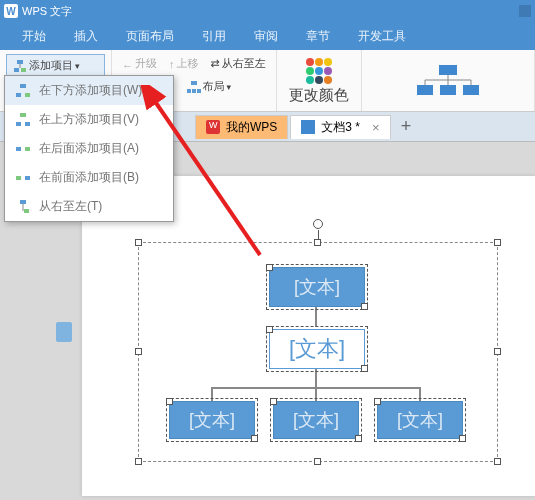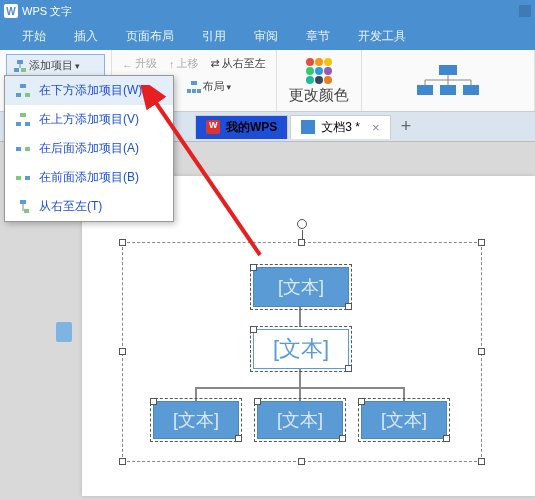--- a/index.html
+++ b/index.html
@@ -13,49 +13,49 @@
 .tabs-main { height: 28px; background: #4a8fd0; display: flex; align-items: flex-end; padding-left: 10px; gap: 4px; }
 .tab-main { padding: 5px 12px; color: #eaf3fb; font-size: 12px; cursor: pointer; }
 
 .ribbon { height: 62px; background: #fafafa; border-bottom: 1px solid #ccc; display: flex; position: relative; }
 .rib-group { display: flex; flex-direction: column; padding: 4px 6px; gap: 4px; font-size: 11px; color: #444; border-right: 1px solid #e0e0e0; }
 .rib-row { display: flex; align-items: center; gap: 4px; }
 .rib-btn { padding: 2px 4px; display: flex; align-items: center; gap: 2px; cursor: pointer; white-space: nowrap; }
 .disabled { color: #aaa; }
 
 .add-drop { position: absolute; left: 4px; top: 25px; width: 170px; background: #fff; border: 1px solid #999; box-shadow: 2px 2px 6px rgba(0,0,0,.25); z-index: 50; }
-.add-drop-item { display: flex; align-items: center; gap: 8px; padding: 6px 10px; font-size: 12px; color: #1d4ed8; cursor: pointer; }
+.add-drop-item { display: flex; align-items: center; gap: 8px; padding: 6px 10px; font-size: 12px; color: #737373; cursor: pointer; }
 .add-sel { background: #e4eef8; }
 .add-ico { width: 16px; height: 16px; position: relative; }
 .add-ico svg { width: 16px; height: 16px; }
 
 .org-svg-btn { width: 110px; height: 54px; display: flex; align-items: center; justify-content: center; }
 .org-mini { width: 70px; height: 36px; }
 .org-mini rect { fill: #3f87cf; }
 .org-mini line { stroke: #888; stroke-width: 1; }
 
 .color-btn { display: flex; flex-direction: column; align-items: center; padding: 4px 6px; font-size: 15px; cursor: pointer; justify-content: space-between; }
 .color-pal { width: 26px; height: 26px; display: grid; grid-template-columns: repeat(3,1fr); gap: 1px; margin-bottom: 2px; }
 .color-pal span { width: 8px; height: 8px; border-radius: 50%; }
 
 .doc-tabs { height: 30px; background: #d9e4ef; border-bottom: 1px solid #bbb; display: flex; align-items: center; padding-left: 195px; gap: 2px; }
 .doc-tab { height: 24px; background: #fff; border: 1px solid #ccc; border-bottom: none; padding: 0 10px; display: flex; align-items: center; gap: 6px; font-size: 12px; cursor: pointer; }
-.doc-tab.inact { background: #1d4ed8; font-weight: bold; }
+.doc-tab.inact { background: #fdba74; }
 .wps-ico { width: 14px; height: 14px; background: #d33; display: inline-block; border-radius: 2px; position: relative; }
 .wps-ico::after { content: "W"; color: #fff; font-size: 9px; position: absolute; left: 3px; top: 0; }
 .doc-ico { width: 14px; height: 14px; background: #3f87cf; display: inline-block; }
 .close-x { color: #888; font-size: 13px; margin-left: 6px; }
 .plus-tab { padding: 0 8px; color: #666; font-size: 18px; cursor: pointer; }
 
 .workspace { position: absolute; left: 0; top: 142px; right: 0; bottom: 0; background: #d9d9d9; display: flex; }
 .gutter { width: 82px; background: #d9d9d9; position: relative; }
 .gutter .marker { position: absolute; right: 10px; top: 180px; width: 16px; height: 20px; background: #7fb3e0; border-radius: 2px; }
 .page { margin-top: 34px; flex: 1; background: #fff; box-shadow: 0 0 4px rgba(0,0,0,.15); position: relative; height: 320px; }
 
-.diagram-frame { position: absolute; left: 40px; top: 66px; width: 360px; height: 220px; border: 1px dashed #888; text-align: right; }
+.diagram-frame { position: absolute; left: 56px; top: 66px; width: 360px; height: 220px; border: 1px dashed #888; text-align: right; }
 .handle { position: absolute; width: 7px; height: 7px; background: #fff; border: 1px solid #555; }
 .h-tl { left: -4px; top: -4px; } .h-tr { right: -4px; top: -4px; }
 .h-bl { left: -4px; bottom: -4px; } .h-br { right: -4px; bottom: -4px; }
 .h-tm { left: 50%; top: -4px; margin-left: -4px; } .h-bm { left: 50%; bottom: -4px; margin-left: -4px; }
 .h-ml { left: -4px; top: 50%; margin-top: -4px; } .h-mr { right: -4px; top: 50%; margin-top: -4px; }
 .rotate { position: absolute; left: 50%; top: -24px; width: 10px; height: 10px; border: 1px solid #555; border-radius: 50%; margin-left: -5px; background: #fff; }
 .rotate::after { content: ""; position: absolute; left: 4px; top: 10px; width: 1px; height: 10px; background: #555; }
 
 .node { position: absolute; background: #5a9bd5; color: #dce9f5; display: flex; align-items: center; justify-content: center; font-size: 18px; border: 1px solid #4a88c0; }
 .node.sel { outline: 1px dashed #555; outline-offset: 2px; }

